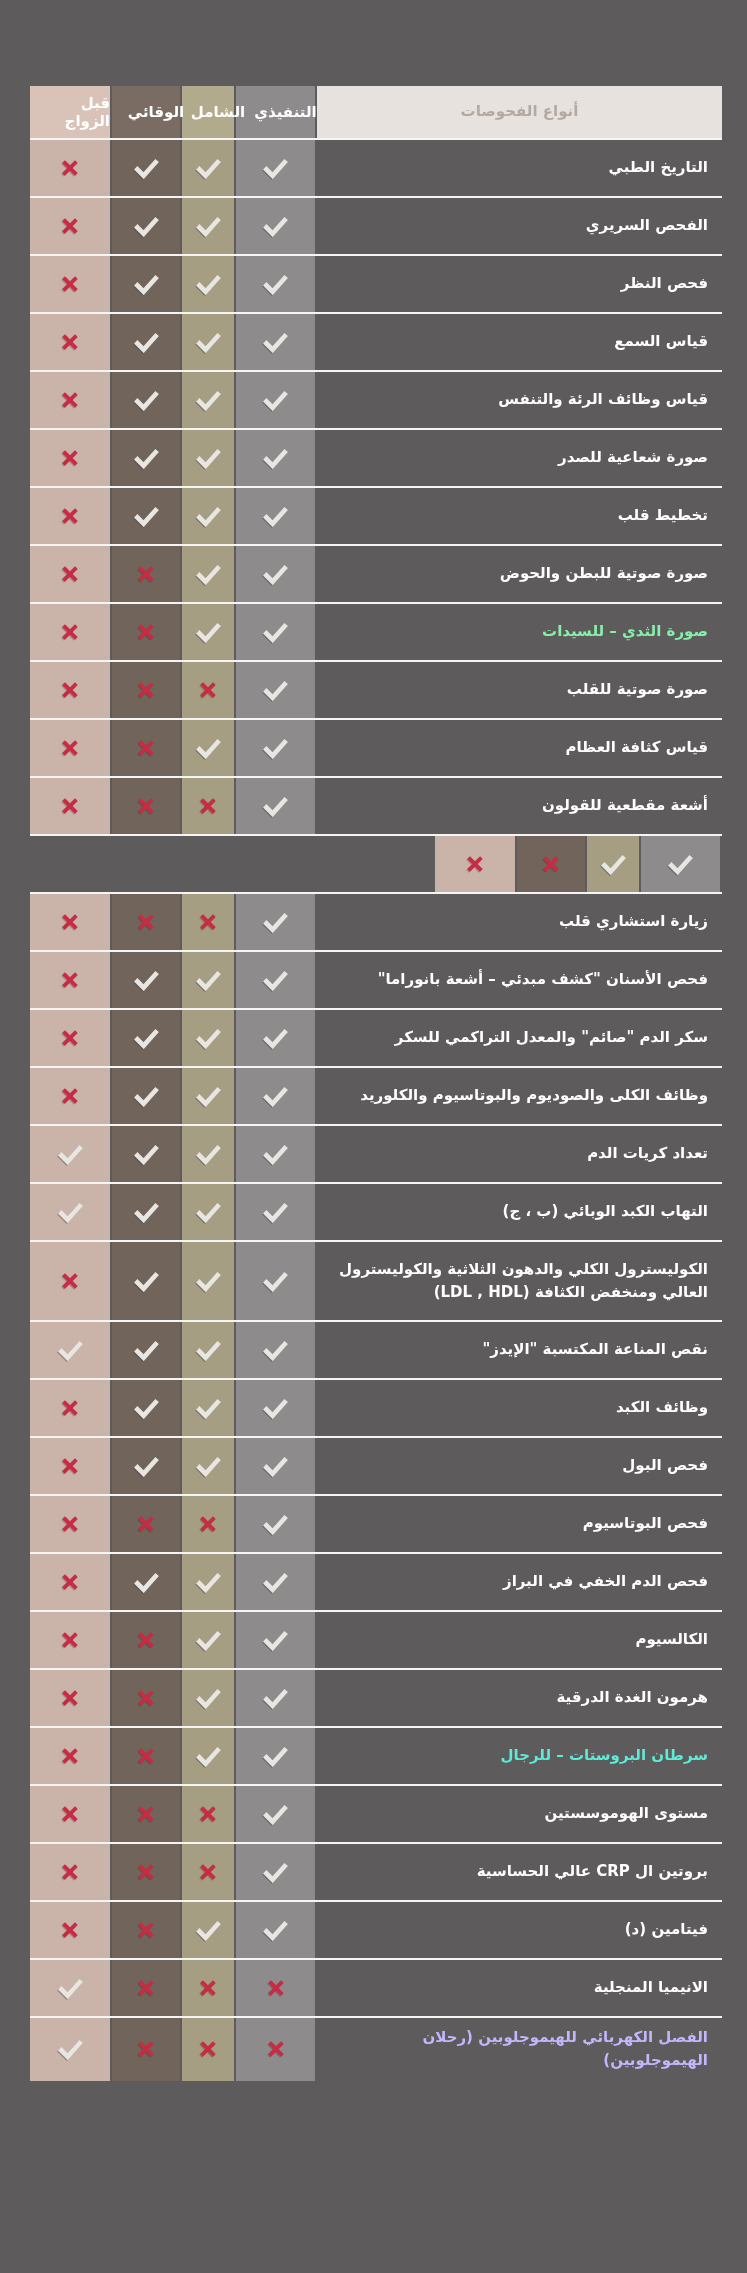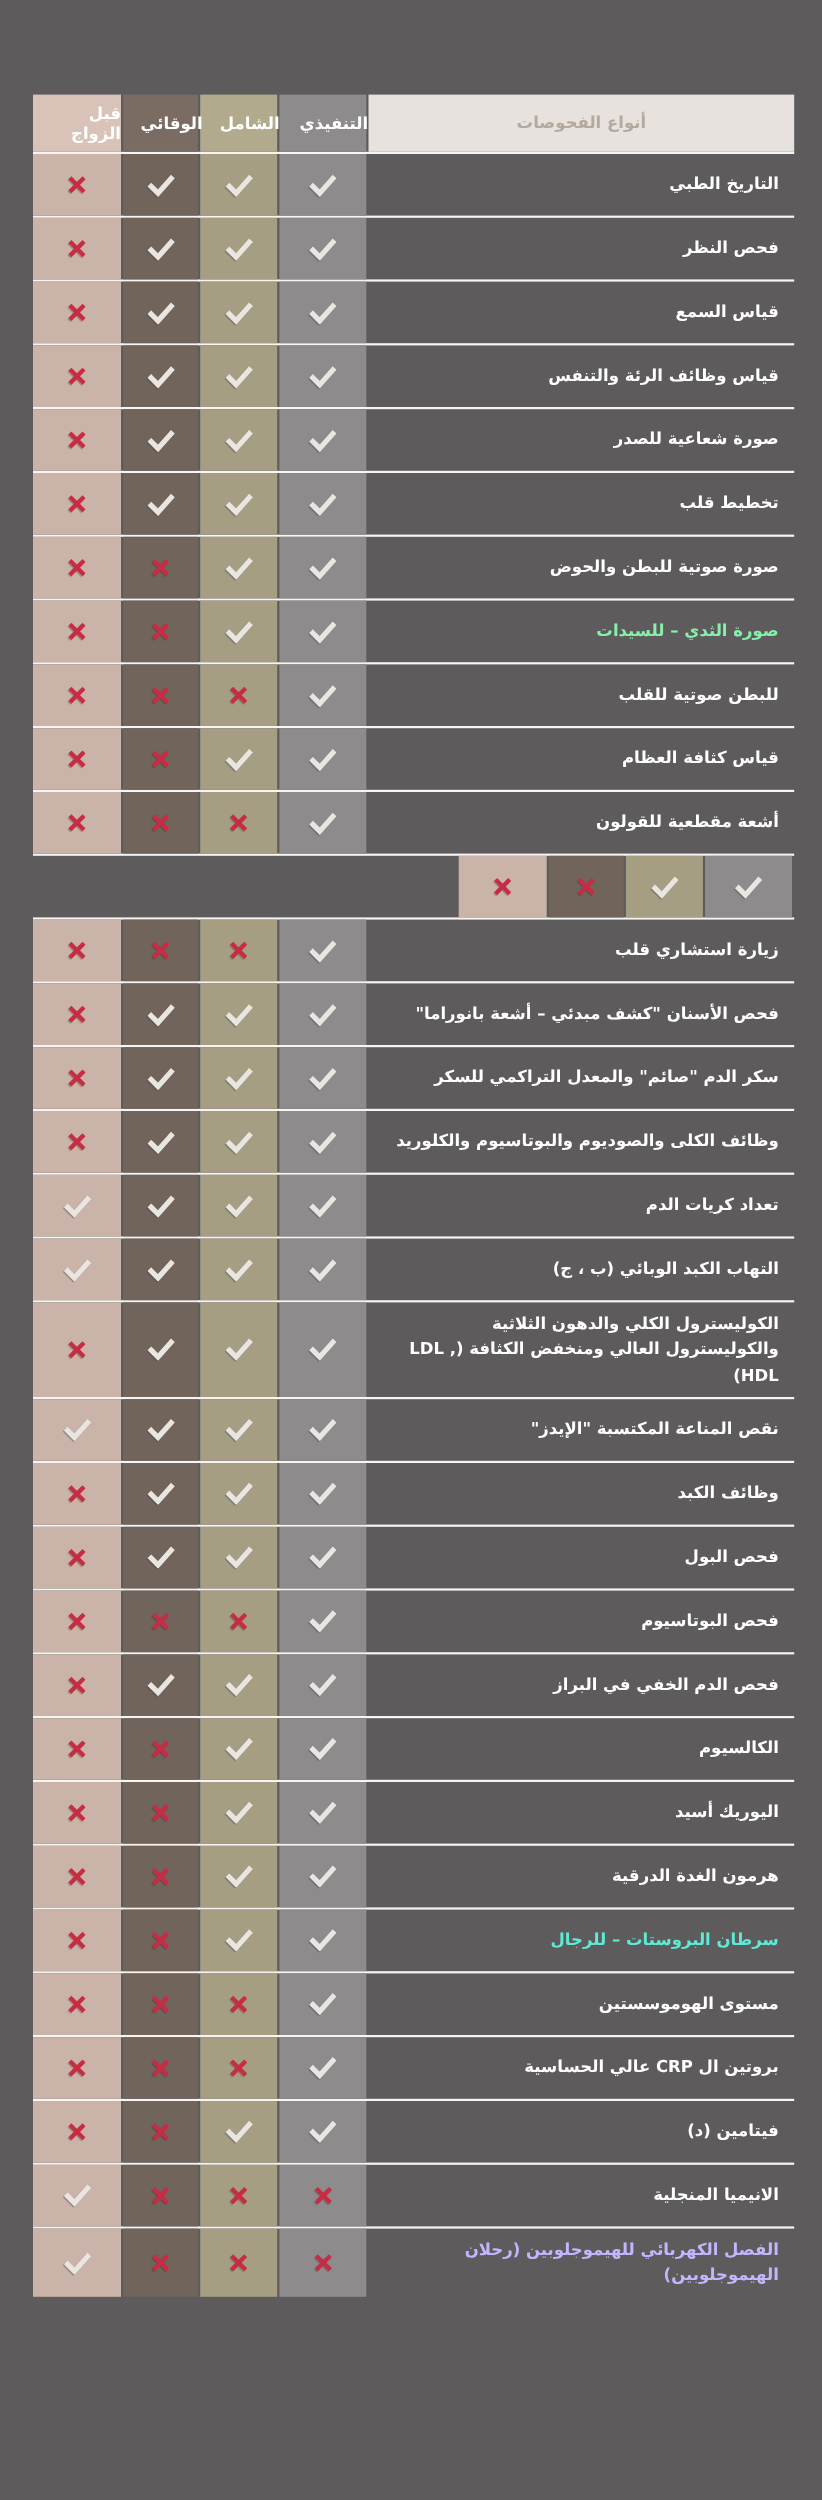--- a/index.html
+++ b/index.html
@@ -47,21 +47,21 @@
     justify-content: center;
     font-weight: bold;
     font-size: 15px;
     padding: 0 10px;
   }
   .mark-cell {
     margin-right: 2px;
     flex: 0 0 auto;
   }
   .col-executive     { width: 79px; }
-  .col-comprehensive { width: 70px; }
+  .col-comprehensive { width: 52px; }
   .col-preventive    { width: 68px; }
   .col-premarital    { width: 80px; }
   .header-mark-cell {
     color: #ffffff;
     font-weight: bold;
     font-size: 15px;
     padding-left: 20px;
   }
   .check-svg { filter: drop-shadow(-1px 1.5px 0.5px rgba(70,65,78,0.40)); }
   .cross-svg { filter: drop-shadow(-1px 1px 0.5px rgba(60,35,42,0.30)); }
@@ -107,20 +107,45 @@
         </svg>
       </div>
       <div class="cell mark-cell col-premarital" style="background: rgb(202, 180, 169);">
         <svg viewBox="0 0 18 18" width="16" height="16" class="cross-svg">
           <path d="M3.3 3.3 L14.7 14.7 M14.7 3.3 L3.3 14.7" stroke-width="4.3" stroke="#c82c44" fill="none" stroke-linecap="square"></path>
         </svg>
       </div>
     </div>
     <div class="row body-row">
       <div class="cell name-cell">
+        <span style="color: rgb(255, 255, 255);">الفحص السريري</span>
+      </div>
+      <div class="cell mark-cell col-executive" style="background: rgb(142, 139, 140);">
+        <svg viewBox="0 0 26 22" width="25" height="21" class="check-svg">
+          <path d="M3.5 12 L10 18.5 L22.5 4.5" stroke-width="5" stroke="#e9e5e0" fill="none" stroke-linecap="square"></path>
+        </svg>
+      </div>
+      <div class="cell mark-cell col-comprehensive" style="background: rgb(165, 158, 131);">
+        <svg viewBox="0 0 26 22" width="25" height="21" class="check-svg">
+          <path d="M3.5 12 L10 18.5 L22.5 4.5" stroke-width="5" stroke="#e9e5e0" fill="none" stroke-linecap="square"></path>
+        </svg>
+      </div>
+      <div class="cell mark-cell col-preventive" style="background: rgb(112, 100, 91);">
+        <svg viewBox="0 0 26 22" width="25" height="21" class="check-svg">
+          <path d="M3.5 12 L10 18.5 L22.5 4.5" stroke-width="5" stroke="#e9e5e0" fill="none" stroke-linecap="square"></path>
+        </svg>
+      </div>
+      <div class="cell mark-cell col-premarital" style="background: rgb(202, 180, 169);">
+        <svg viewBox="0 0 18 18" width="16" height="16" class="cross-svg">
+          <path d="M3.3 3.3 L14.7 14.7 M14.7 3.3 L3.3 14.7" stroke-width="4.3" stroke="#c82c44" fill="none" stroke-linecap="square"></path>
+        </svg>
+      </div>
+    </div>
+    <div class="row body-row">
+      <div class="cell name-cell">
         <span style="color: rgb(255, 255, 255);">فحص النظر</span>
       </div>
       <div class="cell mark-cell col-executive" style="background: rgb(142, 139, 140);">
         <svg viewBox="0 0 26 22" width="25" height="21" class="check-svg">
           <path d="M3.5 12 L10 18.5 L22.5 4.5" stroke-width="5" stroke="#e9e5e0" fill="none" stroke-linecap="square"></path>
         </svg>
       </div>
       <div class="cell mark-cell col-comprehensive" style="background: rgb(165, 158, 131);">
         <svg viewBox="0 0 26 22" width="25" height="21" class="check-svg">
           <path d="M3.5 12 L10 18.5 L22.5 4.5" stroke-width="5" stroke="#e9e5e0" fill="none" stroke-linecap="square"></path>
@@ -282,21 +307,21 @@
         </svg>
       </div>
       <div class="cell mark-cell col-premarital" style="background: rgb(202, 180, 169);">
         <svg viewBox="0 0 18 18" width="16" height="16" class="cross-svg">
           <path d="M3.3 3.3 L14.7 14.7 M14.7 3.3 L3.3 14.7" stroke-width="4.3" stroke="#c82c44" fill="none" stroke-linecap="square"></path>
         </svg>
       </div>
     </div>
     <div class="row body-row">
       <div class="cell name-cell">
-        <span style="color: rgb(255, 255, 255);">للبطن صوتية للقلب</span>
+        <span style="color: rgb(255, 255, 255);">صورة صوتية للقلب</span>
       </div>
       <div class="cell mark-cell col-executive" style="background: rgb(142, 139, 140);">
         <svg viewBox="0 0 26 22" width="25" height="21" class="check-svg">
           <path d="M3.5 12 L10 18.5 L22.5 4.5" stroke-width="5" stroke="#e9e5e0" fill="none" stroke-linecap="square"></path>
         </svg>
       </div>
       <div class="cell mark-cell col-comprehensive" style="background: rgb(165, 158, 131);">
         <svg viewBox="0 0 18 18" width="16" height="16" class="cross-svg">
           <path d="M3.3 3.3 L14.7 14.7 M14.7 3.3 L3.3 14.7" stroke-width="4.3" stroke="#c82c44" fill="none" stroke-linecap="square"></path>
         </svg>
@@ -680,45 +705,20 @@
       </div>
       <div class="cell mark-cell col-premarital" style="background: rgb(202, 180, 169);">
         <svg viewBox="0 0 18 18" width="16" height="16" class="cross-svg">
           <path d="M3.3 3.3 L14.7 14.7 M14.7 3.3 L3.3 14.7" stroke-width="4.3" stroke="#c82c44" fill="none" stroke-linecap="square"></path>
         </svg>
       </div>
     </div>
     <div class="row body-row">
       <div class="cell name-cell">
         <span style="color: rgb(255, 255, 255);">الكالسيوم</span>
-      </div>
-      <div class="cell mark-cell col-executive" style="background: rgb(142, 139, 140);">
-        <svg viewBox="0 0 26 22" width="25" height="21" class="check-svg">
-          <path d="M3.5 12 L10 18.5 L22.5 4.5" stroke-width="5" stroke="#e9e5e0" fill="none" stroke-linecap="square"></path>
-        </svg>
-      </div>
-      <div class="cell mark-cell col-comprehensive" style="background: rgb(165, 158, 131);">
-        <svg viewBox="0 0 26 22" width="25" height="21" class="check-svg">
-          <path d="M3.5 12 L10 18.5 L22.5 4.5" stroke-width="5" stroke="#e9e5e0" fill="none" stroke-linecap="square"></path>
-        </svg>
-      </div>
-      <div class="cell mark-cell col-preventive" style="background: rgb(112, 100, 91);">
-        <svg viewBox="0 0 18 18" width="16" height="16" class="cross-svg">
-          <path d="M3.3 3.3 L14.7 14.7 M14.7 3.3 L3.3 14.7" stroke-width="4.3" stroke="#c82c44" fill="none" stroke-linecap="square"></path>
-        </svg>
-      </div>
-      <div class="cell mark-cell col-premarital" style="background: rgb(202, 180, 169);">
-        <svg viewBox="0 0 18 18" width="16" height="16" class="cross-svg">
-          <path d="M3.3 3.3 L14.7 14.7 M14.7 3.3 L3.3 14.7" stroke-width="4.3" stroke="#c82c44" fill="none" stroke-linecap="square"></path>
-        </svg>
-      </div>
-    </div>
-    <div class="row body-row">
-      <div class="cell name-cell">
-        <span style="color: rgb(255, 255, 255);">اليوريك أسيد</span>
       </div>
       <div class="cell mark-cell col-executive" style="background: rgb(142, 139, 140);">
         <svg viewBox="0 0 26 22" width="25" height="21" class="check-svg">
           <path d="M3.5 12 L10 18.5 L22.5 4.5" stroke-width="5" stroke="#e9e5e0" fill="none" stroke-linecap="square"></path>
         </svg>
       </div>
       <div class="cell mark-cell col-comprehensive" style="background: rgb(165, 158, 131);">
         <svg viewBox="0 0 26 22" width="25" height="21" class="check-svg">
           <path d="M3.5 12 L10 18.5 L22.5 4.5" stroke-width="5" stroke="#e9e5e0" fill="none" stroke-linecap="square"></path>
         </svg>

